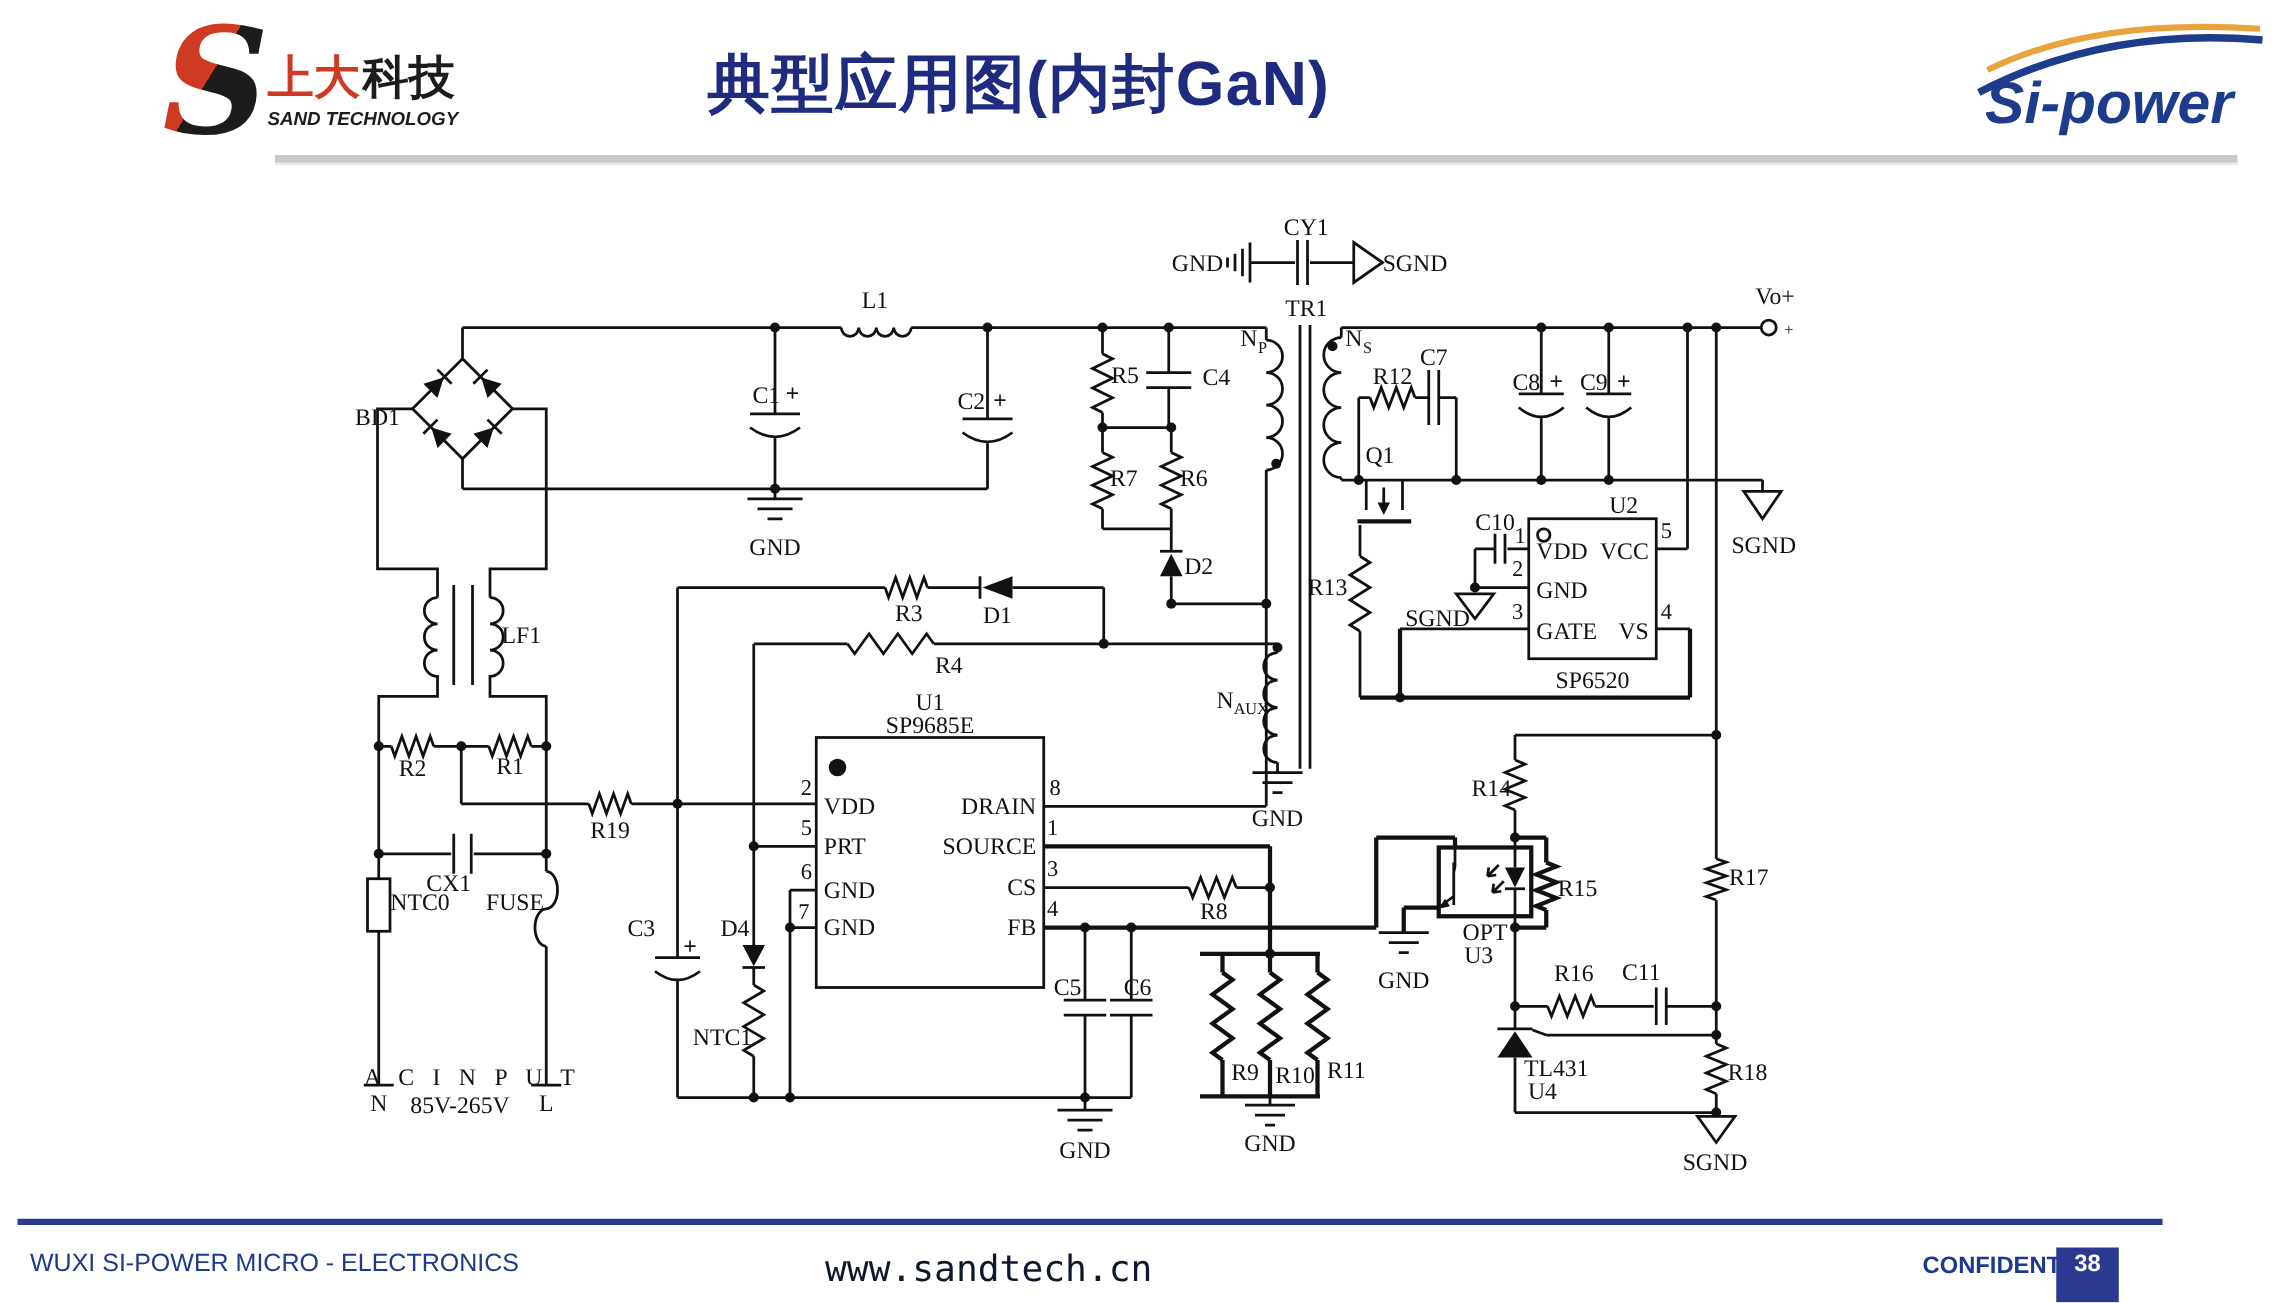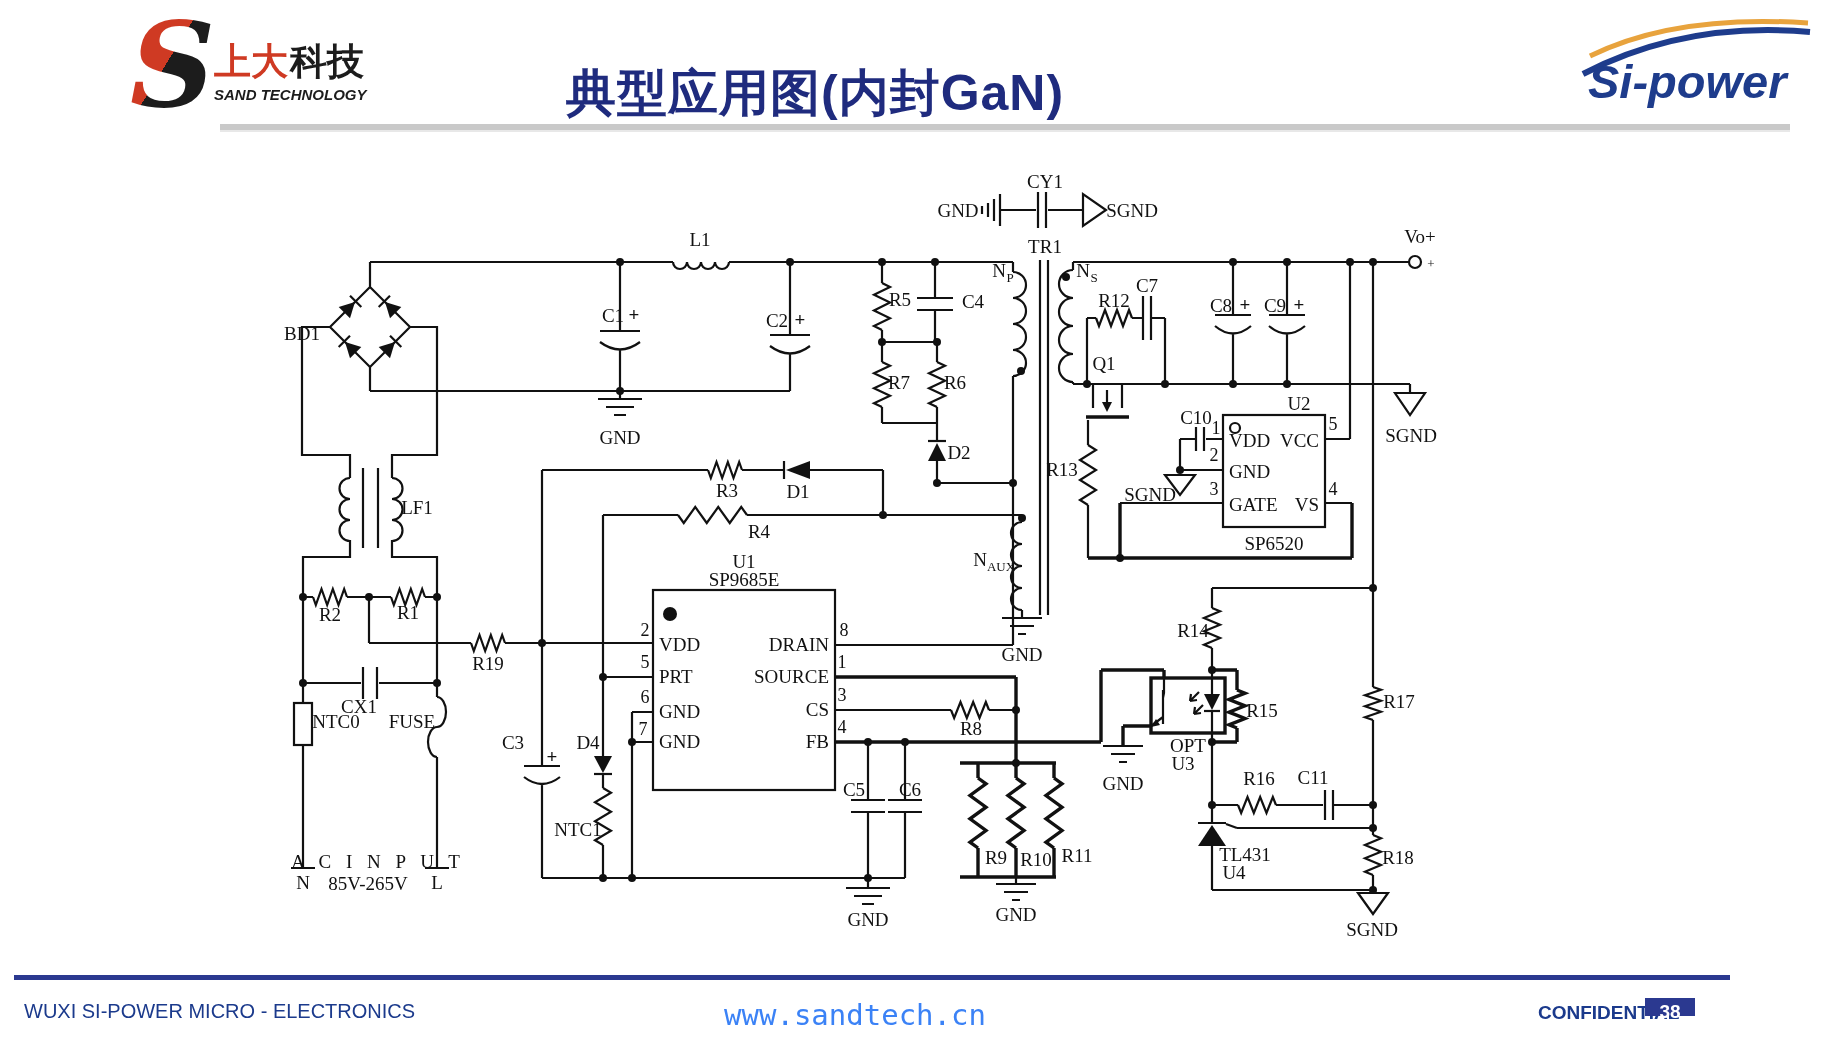--- a/index.html
+++ b/index.html
@@ -1,31 +1,31 @@
 <!DOCTYPE html>
 <html><head>
 <meta charset="utf-8">
 <style>
   html,body{margin:0;padding:0;background:#fff;}
   #page{position:relative;width:1822px;height:1042px;background:#fff;overflow:hidden;
         font-family:"Liberation Sans",sans-serif;}
   
   #logo{position:absolute;left:126px;top:4px;}
   #title{position:absolute;left:566px;top:34px;font-size:50px;font-weight:700;color:#1f2b7e;
-         letter-spacing:1px;white-space:nowrap;margin-top:26px;}
+         letter-spacing:1px;white-space:nowrap;}
   #title-rule{position:absolute;left:220px;top:124px;width:1570px;height:6px;background:#c9c9c9;
               border-bottom:2px solid #e8e8e8;}
   #brand{position:absolute;left:1580px;top:6px;}
   
   #footer-rule{position:absolute;left:14px;top:975px;width:1716px;height:5px;background:#2b3990;}
   #footer-company{position:absolute;left:24px;top:1000px;font-size:20px;font-weight:400;color:#1b3a8c;}
-  #footer-site{position:absolute;left:660px;top:998px;width:390px;text-align:center;font-size:29px;
-               font-family:"DejaVu Sans Mono",monospace;color:#3b82f6;}
+  #footer-site{position:absolute;left:660px;top:998px;width:390px;font-size:29px;
+               font-family:"DejaVu Sans Mono",monospace;color:#0f172a;}
   #footer-conf{position:absolute;left:1538px;top:1002px;font-size:19px;font-weight:700;color:#1b3a8c;}
-  #footer-badge{position:absolute;left:1645px;top:998px;width:50px;height:18px;background:#2b3990;
+  #footer-badge{position:absolute;left:1645px;top:998px;width:50px;height:44px;background:#2b3990;
                 color:#fff;font-size:19px;font-weight:700;text-align:center;line-height:27px;}
   
   #sch{position:absolute;left:0;top:0;}
   #sch path,#sch line,#sch rect,#sch polyline{vector-effect:none;}
   .w{fill:none;stroke:#111;stroke-width:2.2px;}
   .wb{fill:none;stroke:#111;stroke-width:3.4px;}
   .fil{fill:#111;stroke:none;}
   #sch text{font-family:"Liberation Serif",serif;font-size:19px;fill:#111;}
   #sch text.sm{font-size:13px;}
   #sch text.num{font-size:18px;}

